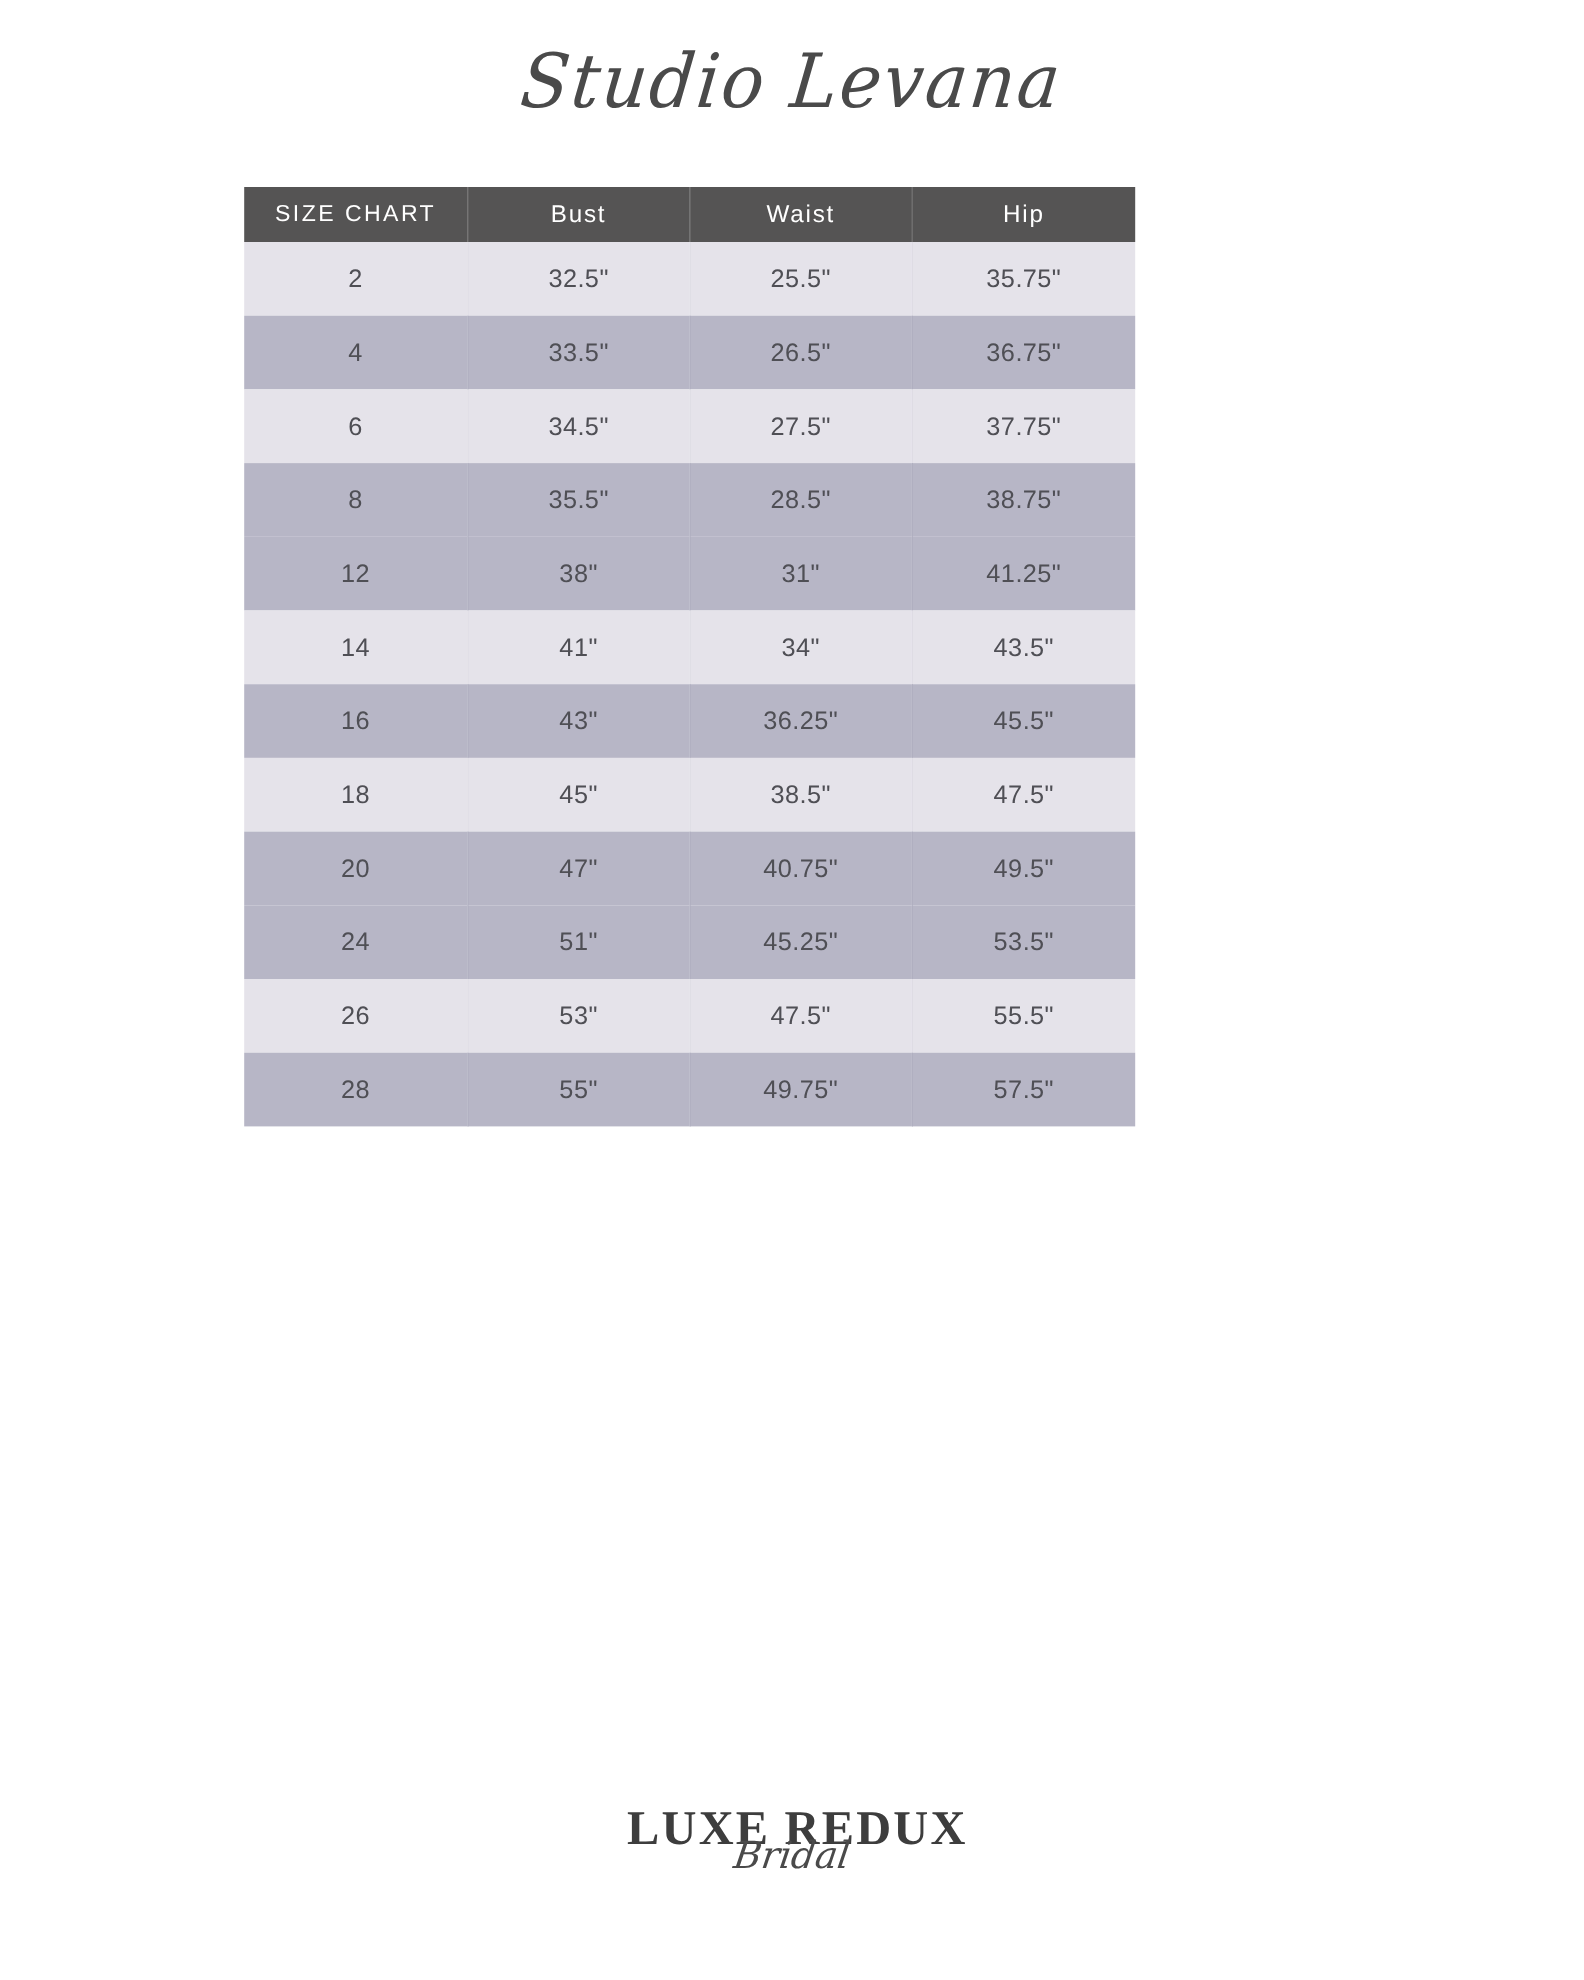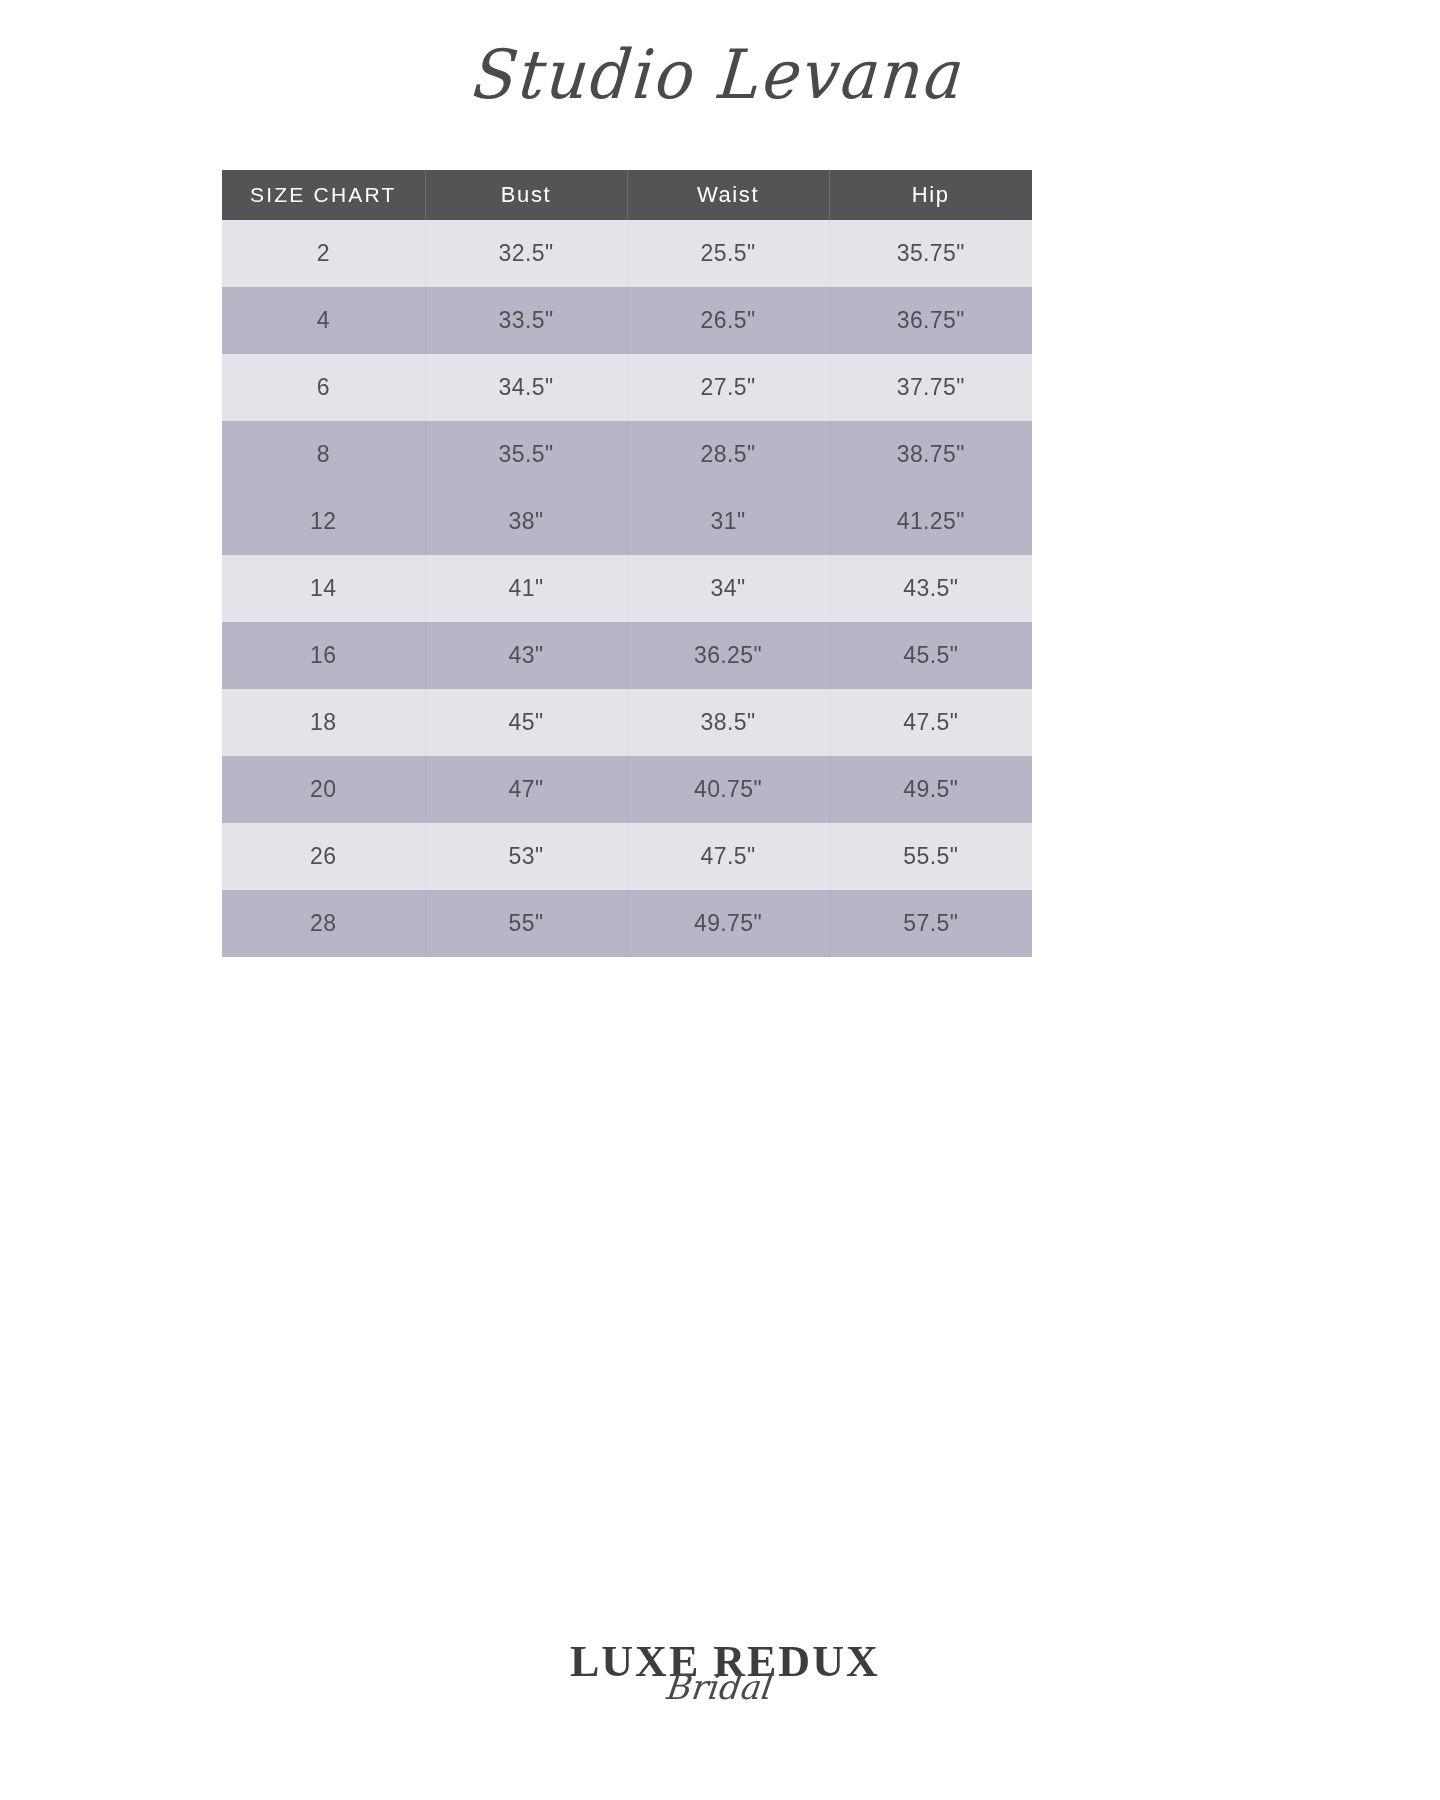--- a/index.html
+++ b/index.html
@@ -222,20 +222,26 @@
           <td>45"</td>
           <td>38.5"</td>
           <td>47.5"</td>
         </tr>
         <tr class="row-dark">
           <td>20</td>
           <td>47"</td>
           <td>40.75"</td>
           <td>49.5"</td>
         </tr>
+        <tr class="row-dark">
+          <td>24</td>
+          <td>51"</td>
+          <td>45.25"</td>
+          <td>53.5"</td>
+        </tr>
         <tr class="row-light">
           <td>26</td>
           <td>53"</td>
           <td>47.5"</td>
           <td>55.5"</td>
         </tr>
         <tr class="row-dark">
           <td>28</td>
           <td>55"</td>
           <td>49.75"</td>

